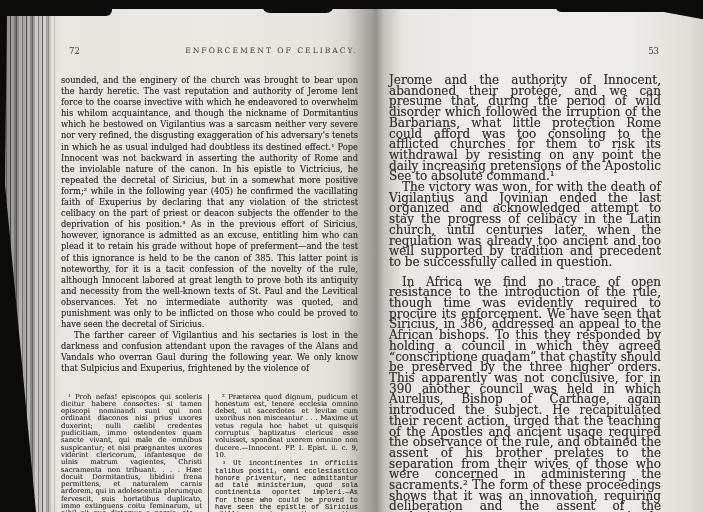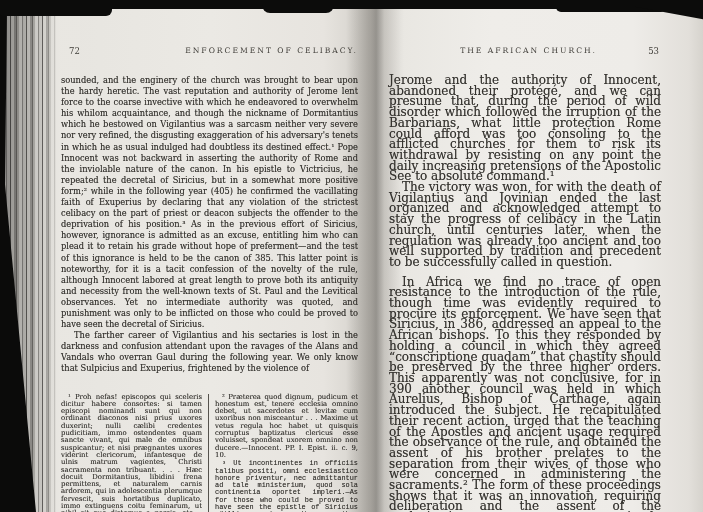--- a/index.html
+++ b/index.html
@@ -108,21 +108,20 @@
       </div>
       <div class="fncol c2">
         <p>² Præterea quod dignum, pudicum et honestum est, tenere ecclesia omnino debet, ut sacerdotes et levitæ cum uxoribus non misceantur . . . Maxime ut vetus regula hoc habet ut quisquis corruptus baptizatus clericus esse voluisset, spondeat uxorem omnino non ducere.—Innocent. PP. I. Epist. ii. c. 9, 10.</p>
         <p>³ Ut incontinentes in officiis talibus positi, omni ecclesiastico honore priventur, nec admittantur ad tale ministerium, quod sola continentia oportet impleri.—As for those who could be proved to have seen the epistle of Siricius—“illi sunt modis omnibus submovendi.”—Innocent. PP. I. Epist. iii. c. 1.</p>
       </div>
     </div>
   </div>
 
   <div class="page right">
     <div class="pagehead">
-      <span class="runhead">THE AFRICAN CHURCH.</span>
       <span class="pagenum">53</span>
     </div>
     <div class="body">
       <p class="noindent">Jerome and the authority of Innocent, abandoned their protégé, and we can presume that, during the period of wild disorder which followed the irruption of the Barbarians, what little protection Rome could afford was too consoling to the afflicted churches for them to risk its withdrawal by resisting on any point the daily increasing pretensions of the Apostolic See to absolute command.¹</p>
       <p>The victory was won, for with the death of Vigilantius and Jovinian ended the last organized and acknowledged attempt to stay the progress of celibacy in the Latin church, until centuries later, when the regulation was already too ancient and too well supported by tradition and precedent to be successfully called in question.</p>
       <p class="section-start">In Africa we find no trace of open resistance to the introduction of the rule, though time was evidently required to procure its enforcement.  We have seen that Siricius, in 386, addressed an appeal to the African bishops.  To this they responded by holding a council in which they agreed “conscriptione quadam” that chastity should be preserved by the three higher orders.  This apparently was not conclusive, for in 390 another council was held in which Aurelius, Bishop of Carthage, again introduced the subject.  He recapitulated their recent action, urged that the teaching of the Apostles and ancient usage required the observance of the rule, and obtained the assent of his brother prelates to the separation from their wives of those who were concerned in administering the sacraments.²  The form of these proceedings shows that it was an innovation, requiring deliberation and the assent of the ecclesiastics present, not a simple affirmation of a traditional and unalterable point of discipline, and, moreover, no penalty is mentioned for disobedience.  Little respect, probably, was paid to the new rule.  The third and fourth councils of Carthage, held in 397 and 398, passed numerous canons relating to discipline, prescribing minutely the qualifications and duties of the clergy, and of the votaries of the monastic profession.  The absence from among these canons of any allusion to enforced celibacy would therefore appear to prove that it was still left to the conscience</p>
     </div>
     <div class="fnrule"></div>
     <div class="footnotes">
       <div class="fncol c1">

